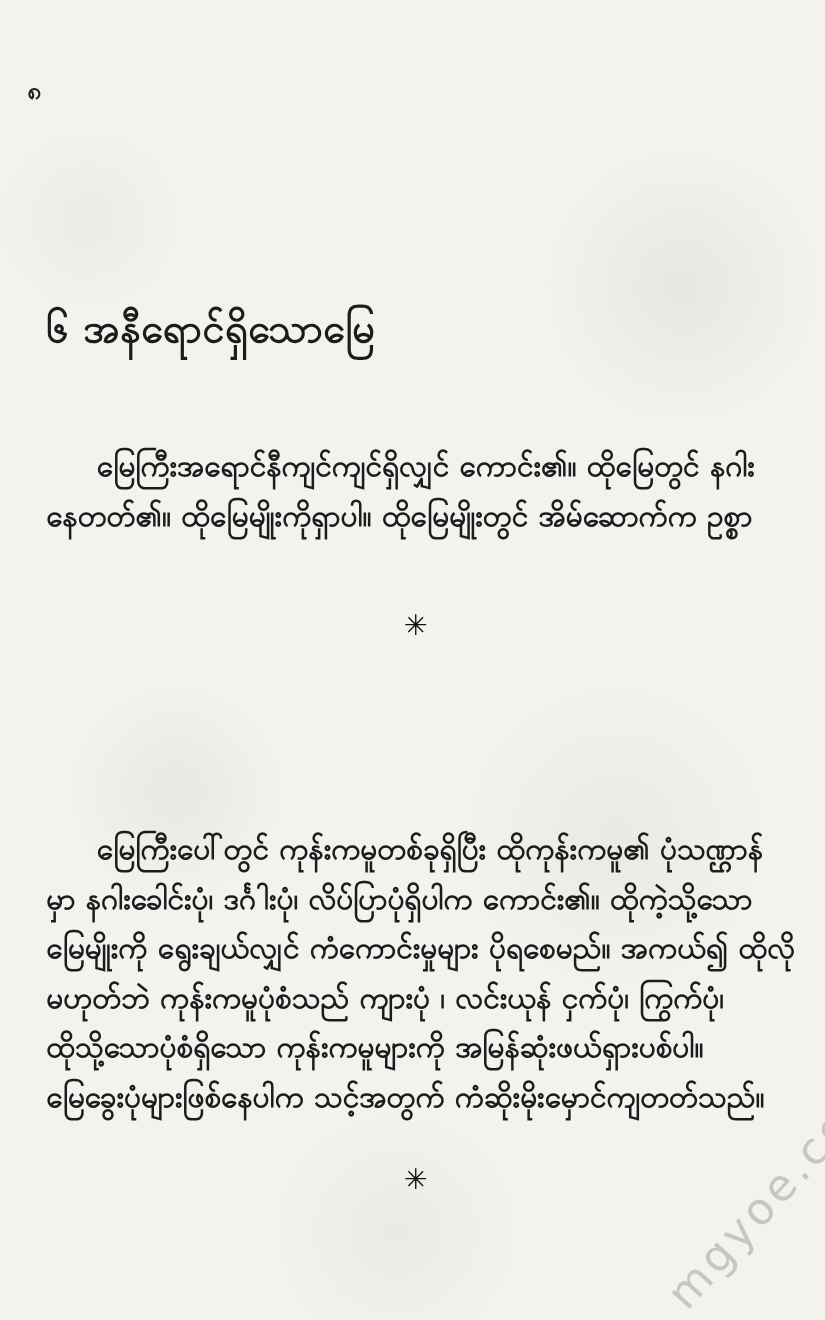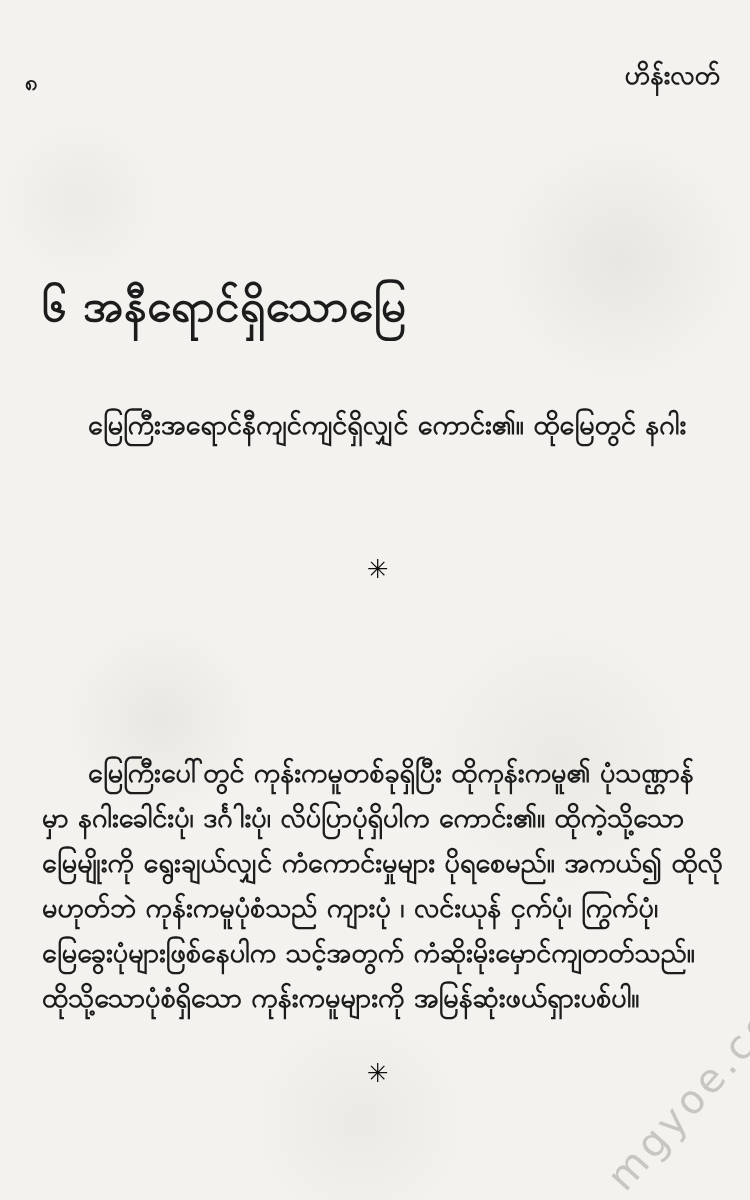--- a/index.html
+++ b/index.html
@@ -44,21 +44,21 @@
     position: absolute;
     right: 0;
     top: 0;
     font-size: 26px;
     font-weight: 600;
   }
   .heading {
     position: absolute;
     left: 42px;
     width: 680px;
-    font-size: 44px;
+    font-size: 36px;
     font-weight: bold;
     letter-spacing: 0.5px;
     line-height: 1.35;
     white-space: nowrap;
   }
   .h1 { top: 276px; }
   .h2 { top: 652px; }
   .para {
     position: absolute;
     left: 42px;
@@ -94,38 +94,38 @@
     white-space: nowrap;
   }
 </style>
 </head>
 <body>
 
 <div class="page">
 
   <div class="runhead">
     <span class="page-num">၈</span>
-    <span class="run-title">ဟိန်းလတ်</span>
   </div>
 
   <div class="heading h1">၆ အနီရောင်ရှိသောမြေ</div>
 
   <div class="para p1">
     <div class="pline indent">မြေကြီးအရောင်နီကျင်ကျင်ရှိလျှင် ကောင်း၏။ ထိုမြေတွင် နဂါး</div>
+    <div class="pline">နေတတ်၏။ ထိုမြေမျိုးကိုရှာပါ။ ထိုမြေမျိုးတွင် အိမ်ဆောက်က ဥစ္စာ</div>
   </div>
 
   <div class="sep sep1">✳</div>
 
 
   <div class="para p2">
     <div class="pline indent">မြေကြီးပေါ်တွင် ကုန်းကမူတစ်ခုရှိပြီး ထိုကုန်းကမူ၏ ပုံသဏ္ဌာန်</div>
     <div class="pline">မှာ နဂါးခေါင်းပုံ၊ ဒင်္ဂါးပုံ၊ လိပ်ပြာပုံရှိပါက ကောင်း၏။ ထိုကဲ့သို့သော</div>
     <div class="pline">မြေမျိုးကို ရွေးချယ်လျှင် ကံကောင်းမှုများ ပိုရစေမည်။ အကယ်၍ ထိုလို</div>
     <div class="pline">မဟုတ်ဘဲ ကုန်းကမူပုံစံသည် ကျားပုံ ၊ လင်းယုန် ငှက်ပုံ၊ ကြွက်ပုံ၊</div>
+    <div class="pline">ထိုသို့သောပုံစံရှိသော ကုန်းကမူများကို အမြန်ဆုံးဖယ်ရှားပစ်ပါ။</div>
     <div class="pline">မြေခွေးပုံများဖြစ်နေပါက သင့်အတွက် ကံဆိုးမိုးမှောင်ကျတတ်သည်။</div>
-    <div class="pline">ထိုသို့သောပုံစံရှိသော ကုန်းကမူများကို အမြန်ဆုံးဖယ်ရှားပစ်ပါ။</div>
   </div>
 
   <div class="sep sep2">✳</div>
 
   <div class="watermark">mgyoe.com</div>
 
 </div>
 
 </body></html>

